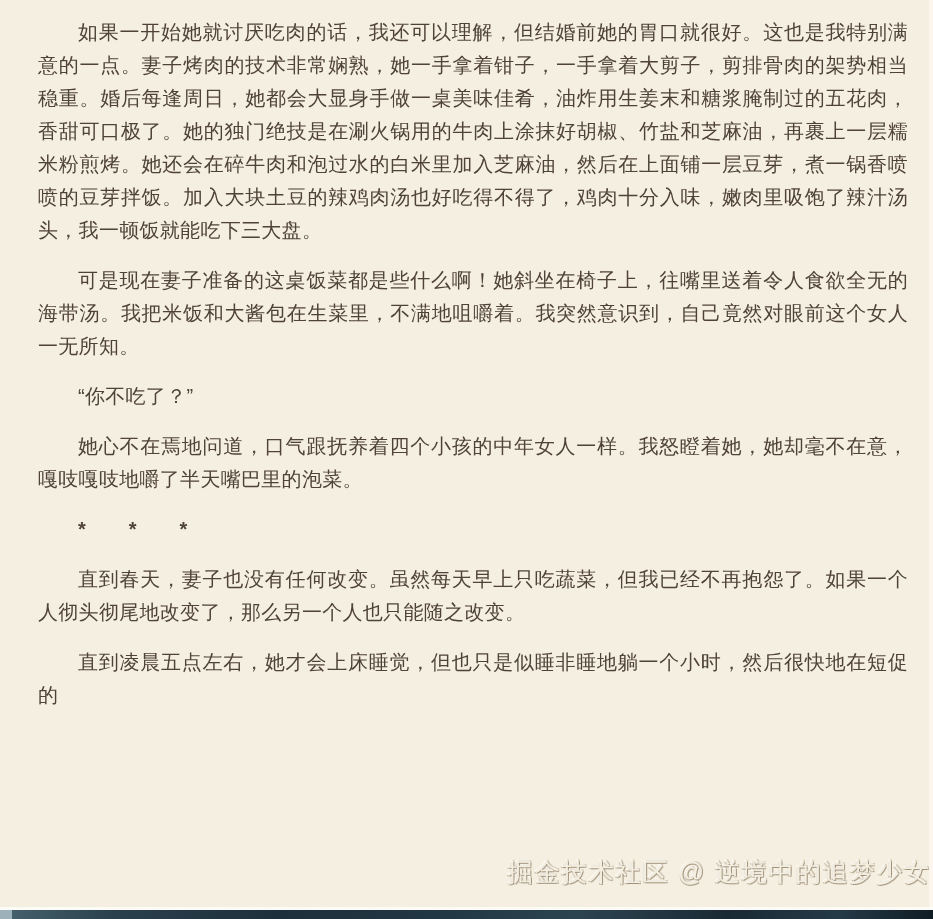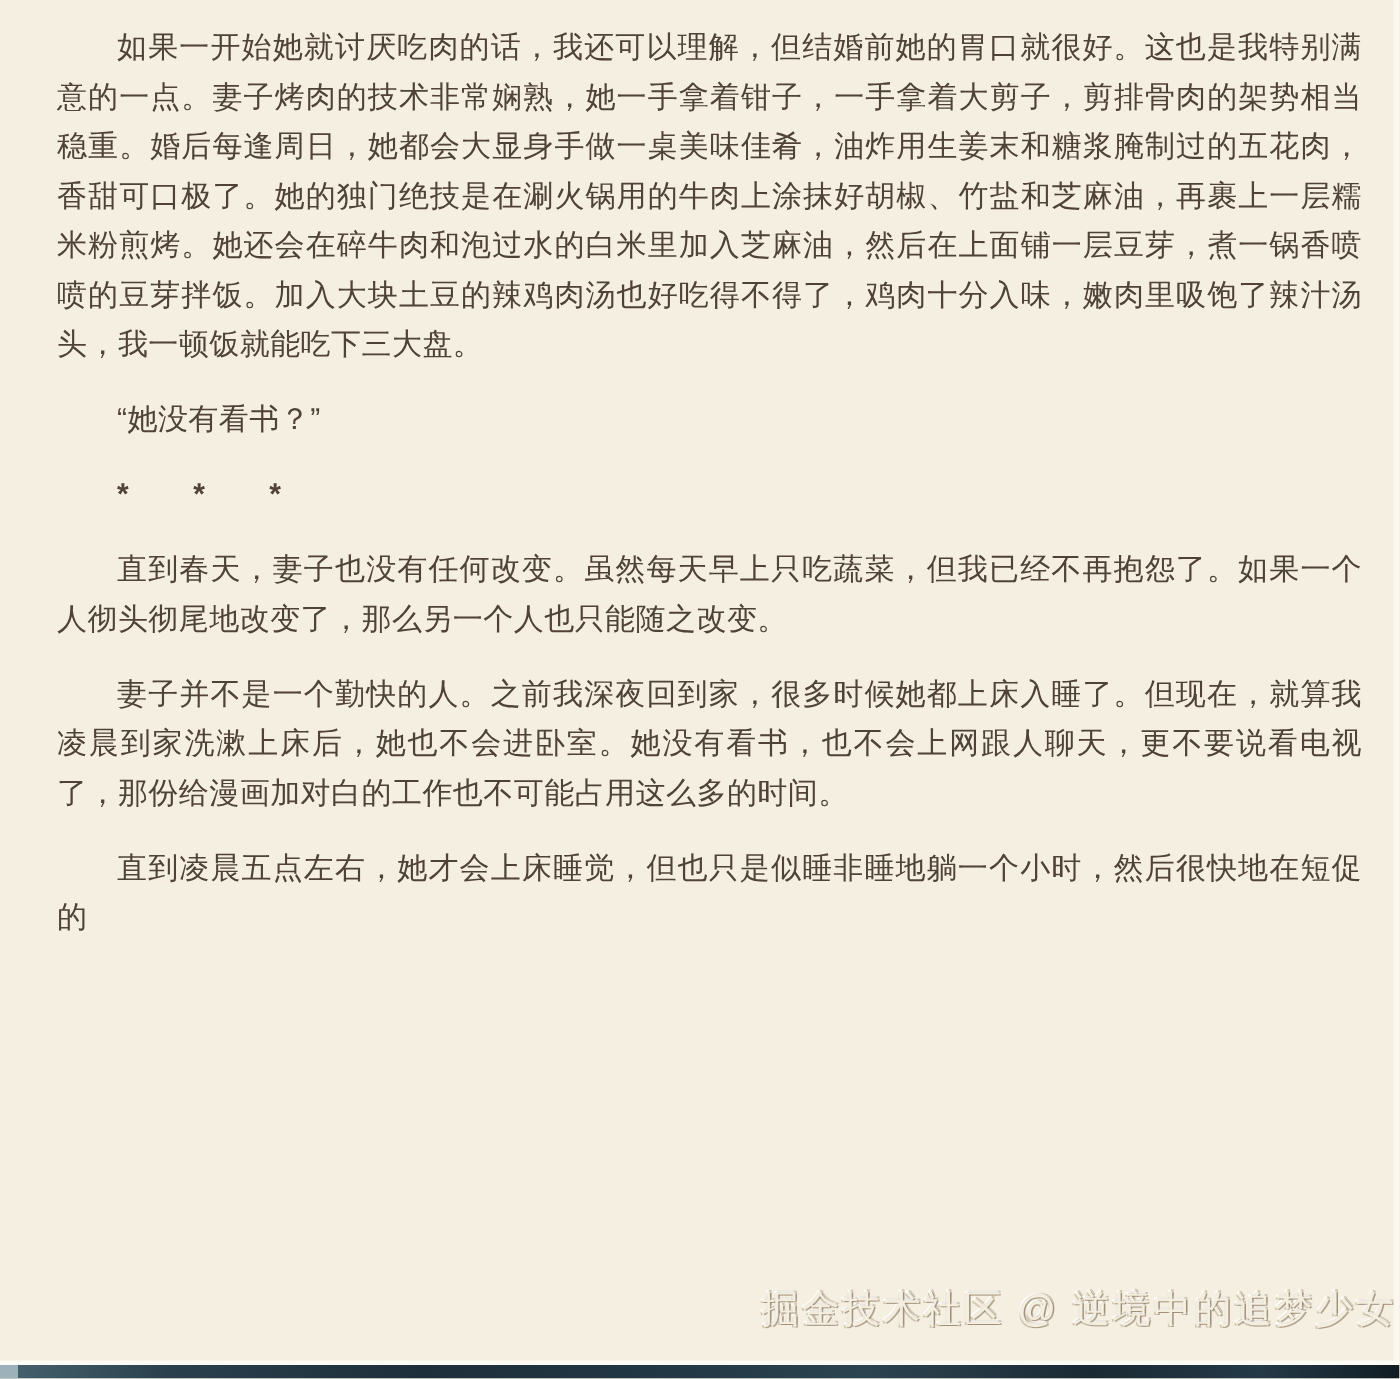--- a/index.html
+++ b/index.html
@@ -90,24 +90,25 @@
     height: 9px;
     background: var(--bar-left);
     z-index: 6;
   }
 </style>
 </head>
 <body>
 
 <div class="page">
   <p>如果一开始她就讨厌吃肉的话，我还可以理解，但结婚前她的胃口就很好。这也是我特别满意的一点。妻子烤肉的技术非常娴熟，她一手拿着钳子，一手拿着大剪子，剪排骨肉的架势相当稳重。婚后每逢周日，她都会大显身手做一桌美味佳肴，油炸用生姜末和糖浆腌制过的五花肉，香甜可口极了。她的独门绝技是在涮火锅用的牛肉上涂抹好胡椒、竹盐和芝麻油，再裹上一层糯米粉煎烤。她还会在碎牛肉和泡过水的白米里加入芝麻油，然后在上面铺一层豆芽，煮一锅香喷喷的豆芽拌饭。加入大块土豆的辣鸡肉汤也好吃得不得了，鸡肉十分入味，嫩肉里吸饱了辣汁汤头，我一顿饭就能吃下三大盘。</p>
-  <p>“她没有看书？”</p>
+  <p>可是现在妻子准备的这桌饭菜都是些什么啊！她斜坐在椅子上，往嘴里送着令人食欲全无的海带汤。我把米饭和大酱包在生菜里，不满地咀嚼着。我突然意识到，自己竟然对眼前这个女人一无所知。</p>
+  <p>“你不吃了？”</p>
+  <p>她心不在焉地问道，口气跟抚养着四个小孩的中年女人一样。我怒瞪着她，她却毫不在意，嘎吱嘎吱地嚼了半天嘴巴里的泡菜。</p>
   <p class="separator">*　　*　　*</p>
   <p>直到春天，妻子也没有任何改变。虽然每天早上只吃蔬菜，但我已经不再抱怨了。如果一个人彻头彻尾地改变了，那么另一个人也只能随之改变。</p>
-  <p>妻子并不是一个勤快的人。之前我深夜回到家，很多时候她都上床入睡了。但现在，就算我凌晨到家洗漱上床后，她也不会进卧室。她没有看书，也不会上网跟人聊天，更不要说看电视了，那份给漫画加对白的工作也不可能占用这么多的时间。</p>
   <p>直到凌晨五点左右，她才会上床睡觉，但也只是似睡非睡地躺一个小时，然后很快地在短促的</p>
 </div>
 
 <div class="watermark">掘金技术社区 @ 逆境中的追梦少女</div>
 <div class="right-edge"></div>
 <div class="bottom-light-strip"></div>
 <div class="bottom-bar"></div>
 <div class="bar-left-square"></div>
 
 </body></html>

